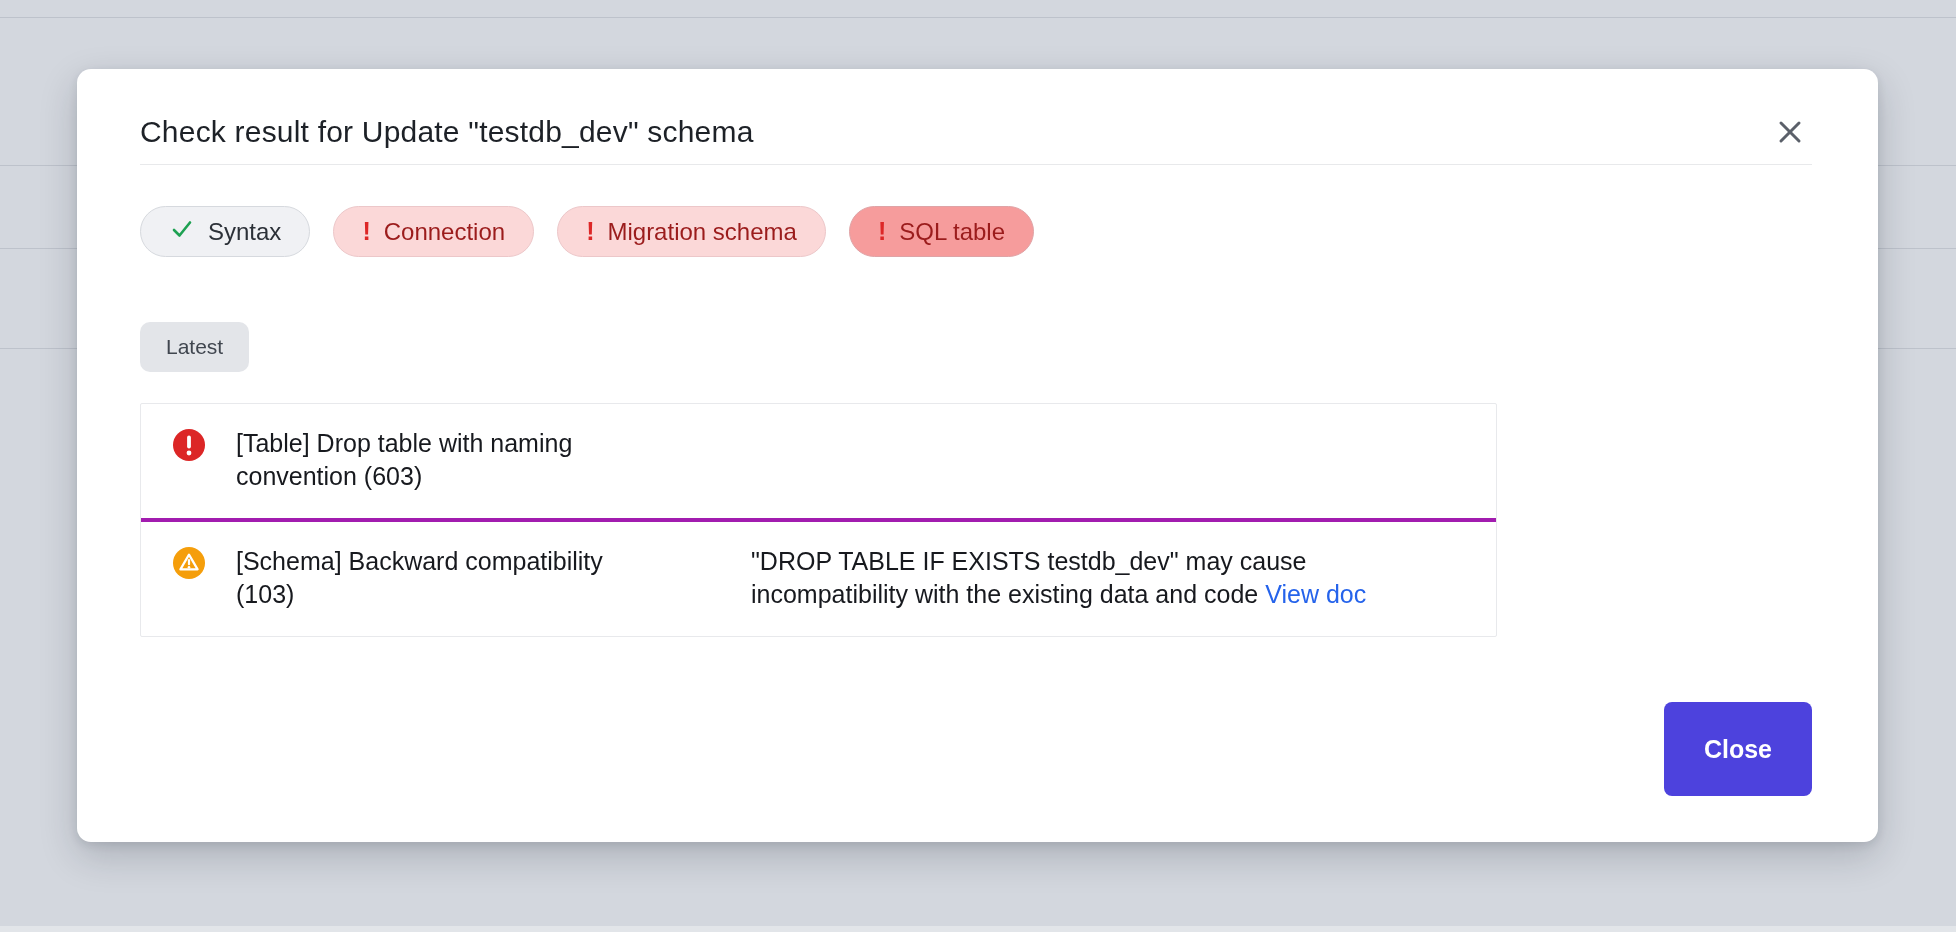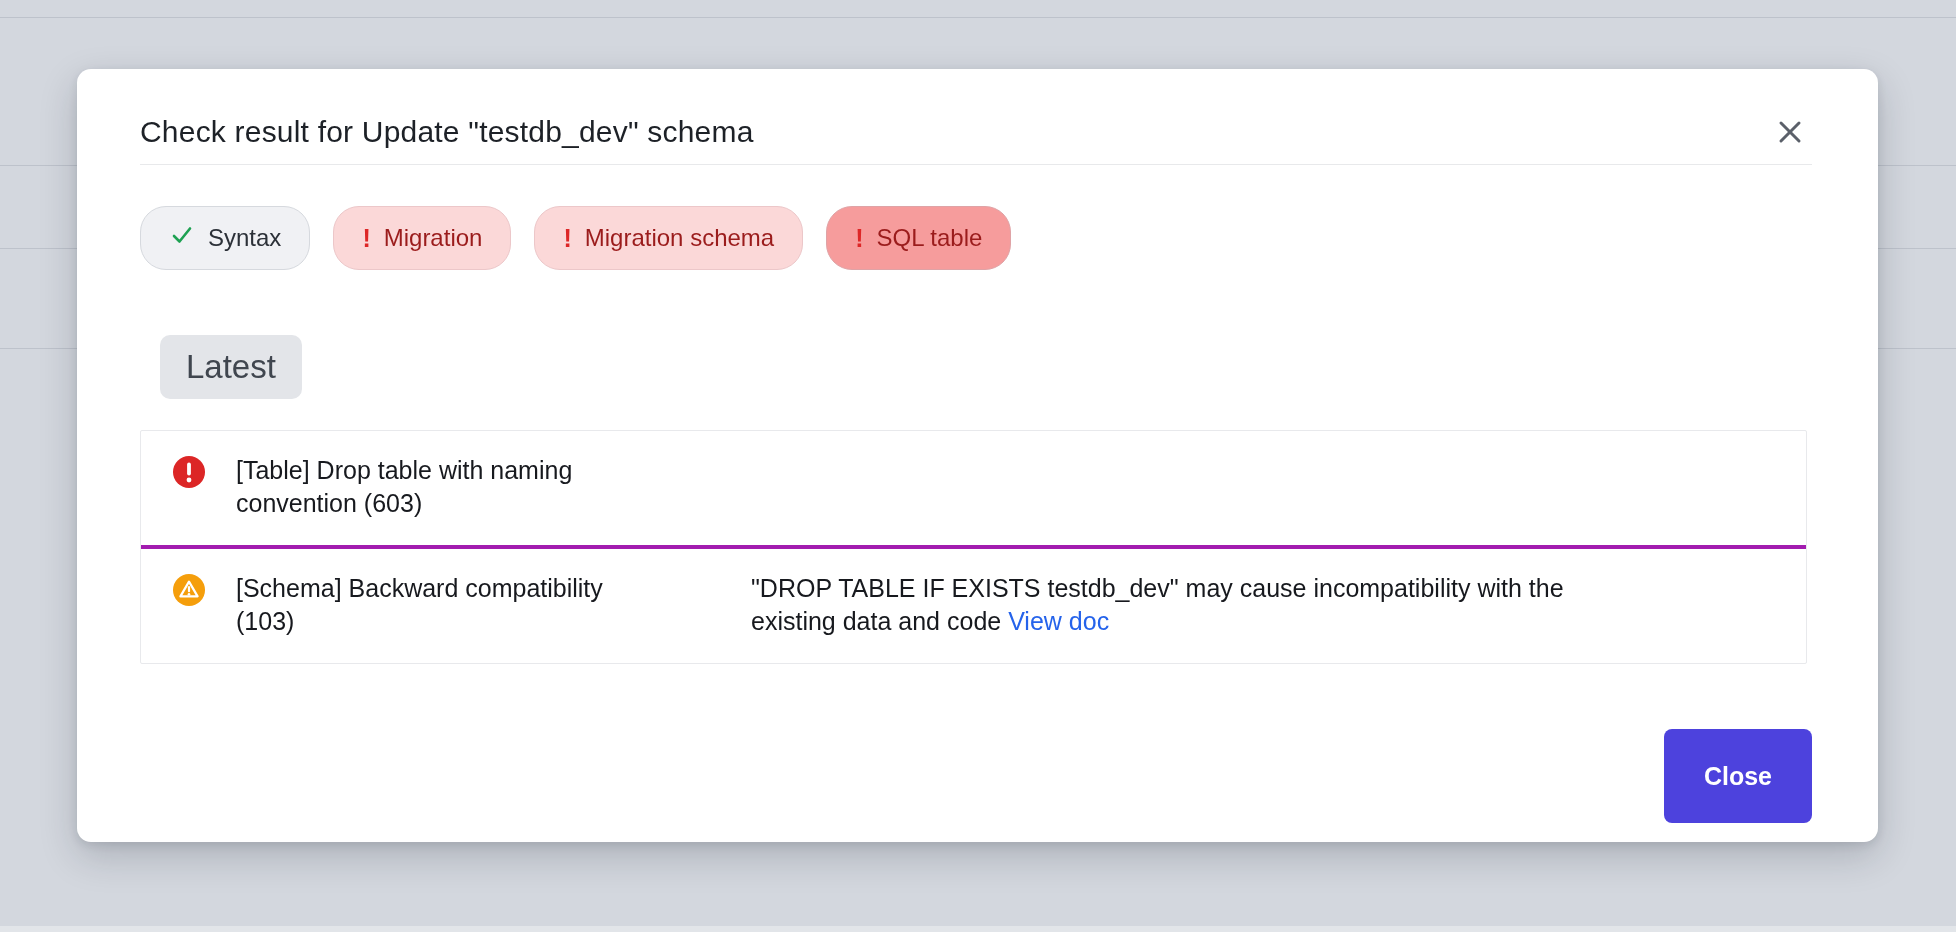--- a/index.html
+++ b/index.html
@@ -35,49 +35,48 @@
   }
   .close-x {
     width: 40px; height: 40px; display: flex; align-items: center; justify-content: center;
     cursor: pointer; margin-right: 2px;
   }
   .divider { height: 1px; background: #e8e9eb; width: 100%; }
   .pills-row {
     display: flex; gap: 23px; margin-top: 41px; align-items: center;
   }
   .pill {
-    height: 64px; border-radius: 26px;
+    height: 51px; border-radius: 26px;
     display: inline-flex; align-items: center; gap: 13px;
     padding: 0 28px;
     font-size: 24px;
   }
   .pill.pass {
     background: #f0f1f4; border: 1px solid #d6d9de; color: #2c3138;
   }
   .pill.fail {
     background: #fbd8d8; border: 1px solid #ecc7c9; color: #9b1c1c;
   }
   .pill.fail.selected {
     background: #f69c9c; border: 1px solid #dfa3a6;
   }
   .pill .bang { font-weight: 700; font-size: 25px; color: #dd2727; }
   .badge-latest {
     display: inline-block;
     margin-top: 65px;
     background: #e3e5e9; color: #40464f;
-    font-size: 33px;
+    font-size: 21px;
     padding: 13px 26px;
     border-radius: 10px;
-    margin-left: 20px;
   }
   .result-table {
     margin-top: 31px;
     border: 1px solid #e8e9ec;
     border-radius: 2px;
-    width: 1667px;
+    width: 1357px;
   }
   .result-row {
     display: grid;
     grid-template-columns: 95px 515px 1fr;
     padding: 23px 0 25px 0;
     font-size: 25px;
     line-height: 33px;
   }
   .result-row + .result-row { border-top: 4px solid #a21caf; }
   .cell-icon { display: flex; justify-content: center; padding-top: 1px; }
@@ -124,21 +123,21 @@
     <div class="pill pass">
       <span>
         <svg width="26" height="26" viewBox="0 0 26 26">
           <polyline points="5,14 10.5,19.5 21,6.5" fill="none" stroke="#1ea152" stroke-width="2.6" stroke-linecap="round" stroke-linejoin="round"></polyline>
         </svg>
       </span>
       <span>Syntax</span>
     </div>
     <div class="pill fail">
       <span class="bang">!</span>
-      <span>Migration</span>
+      <span>Connection</span>
     </div>
     <div class="pill fail">
       <span class="bang">!</span>
       <span>Migration schema</span>
     </div>
     <div class="pill fail selected">
       <span class="bang">!</span>
       <span>SQL table</span>
     </div>
   </div>

